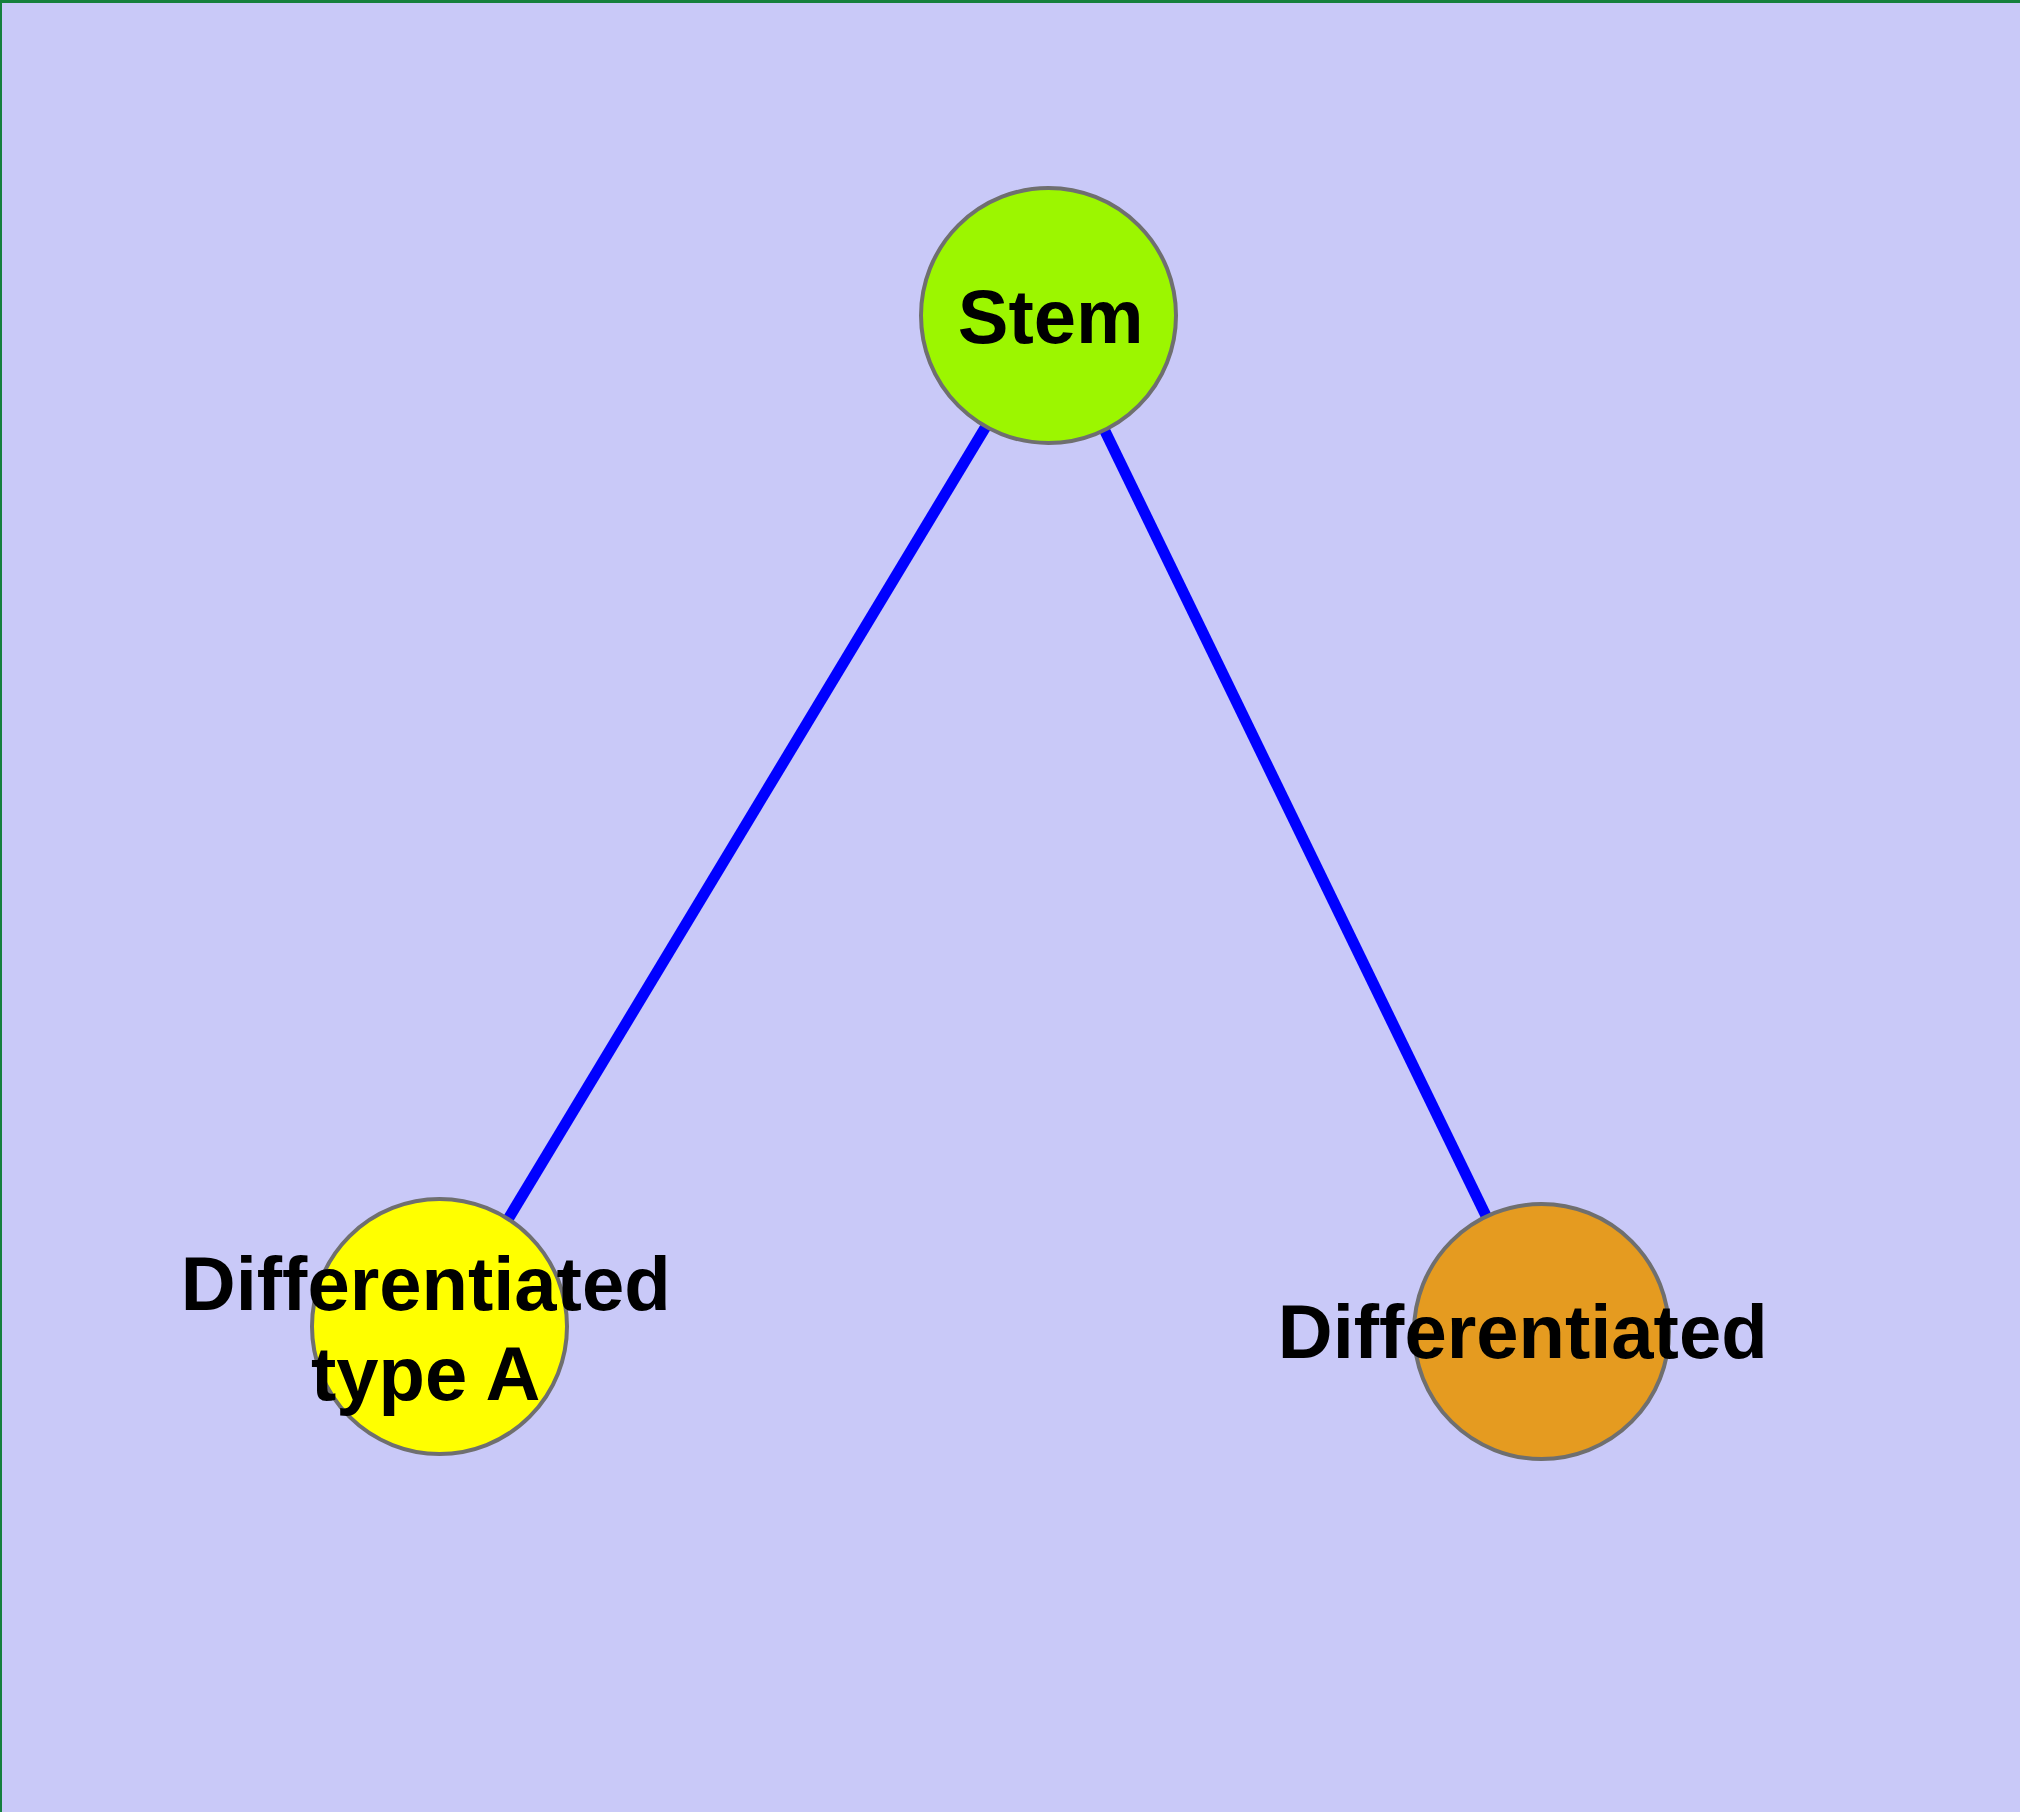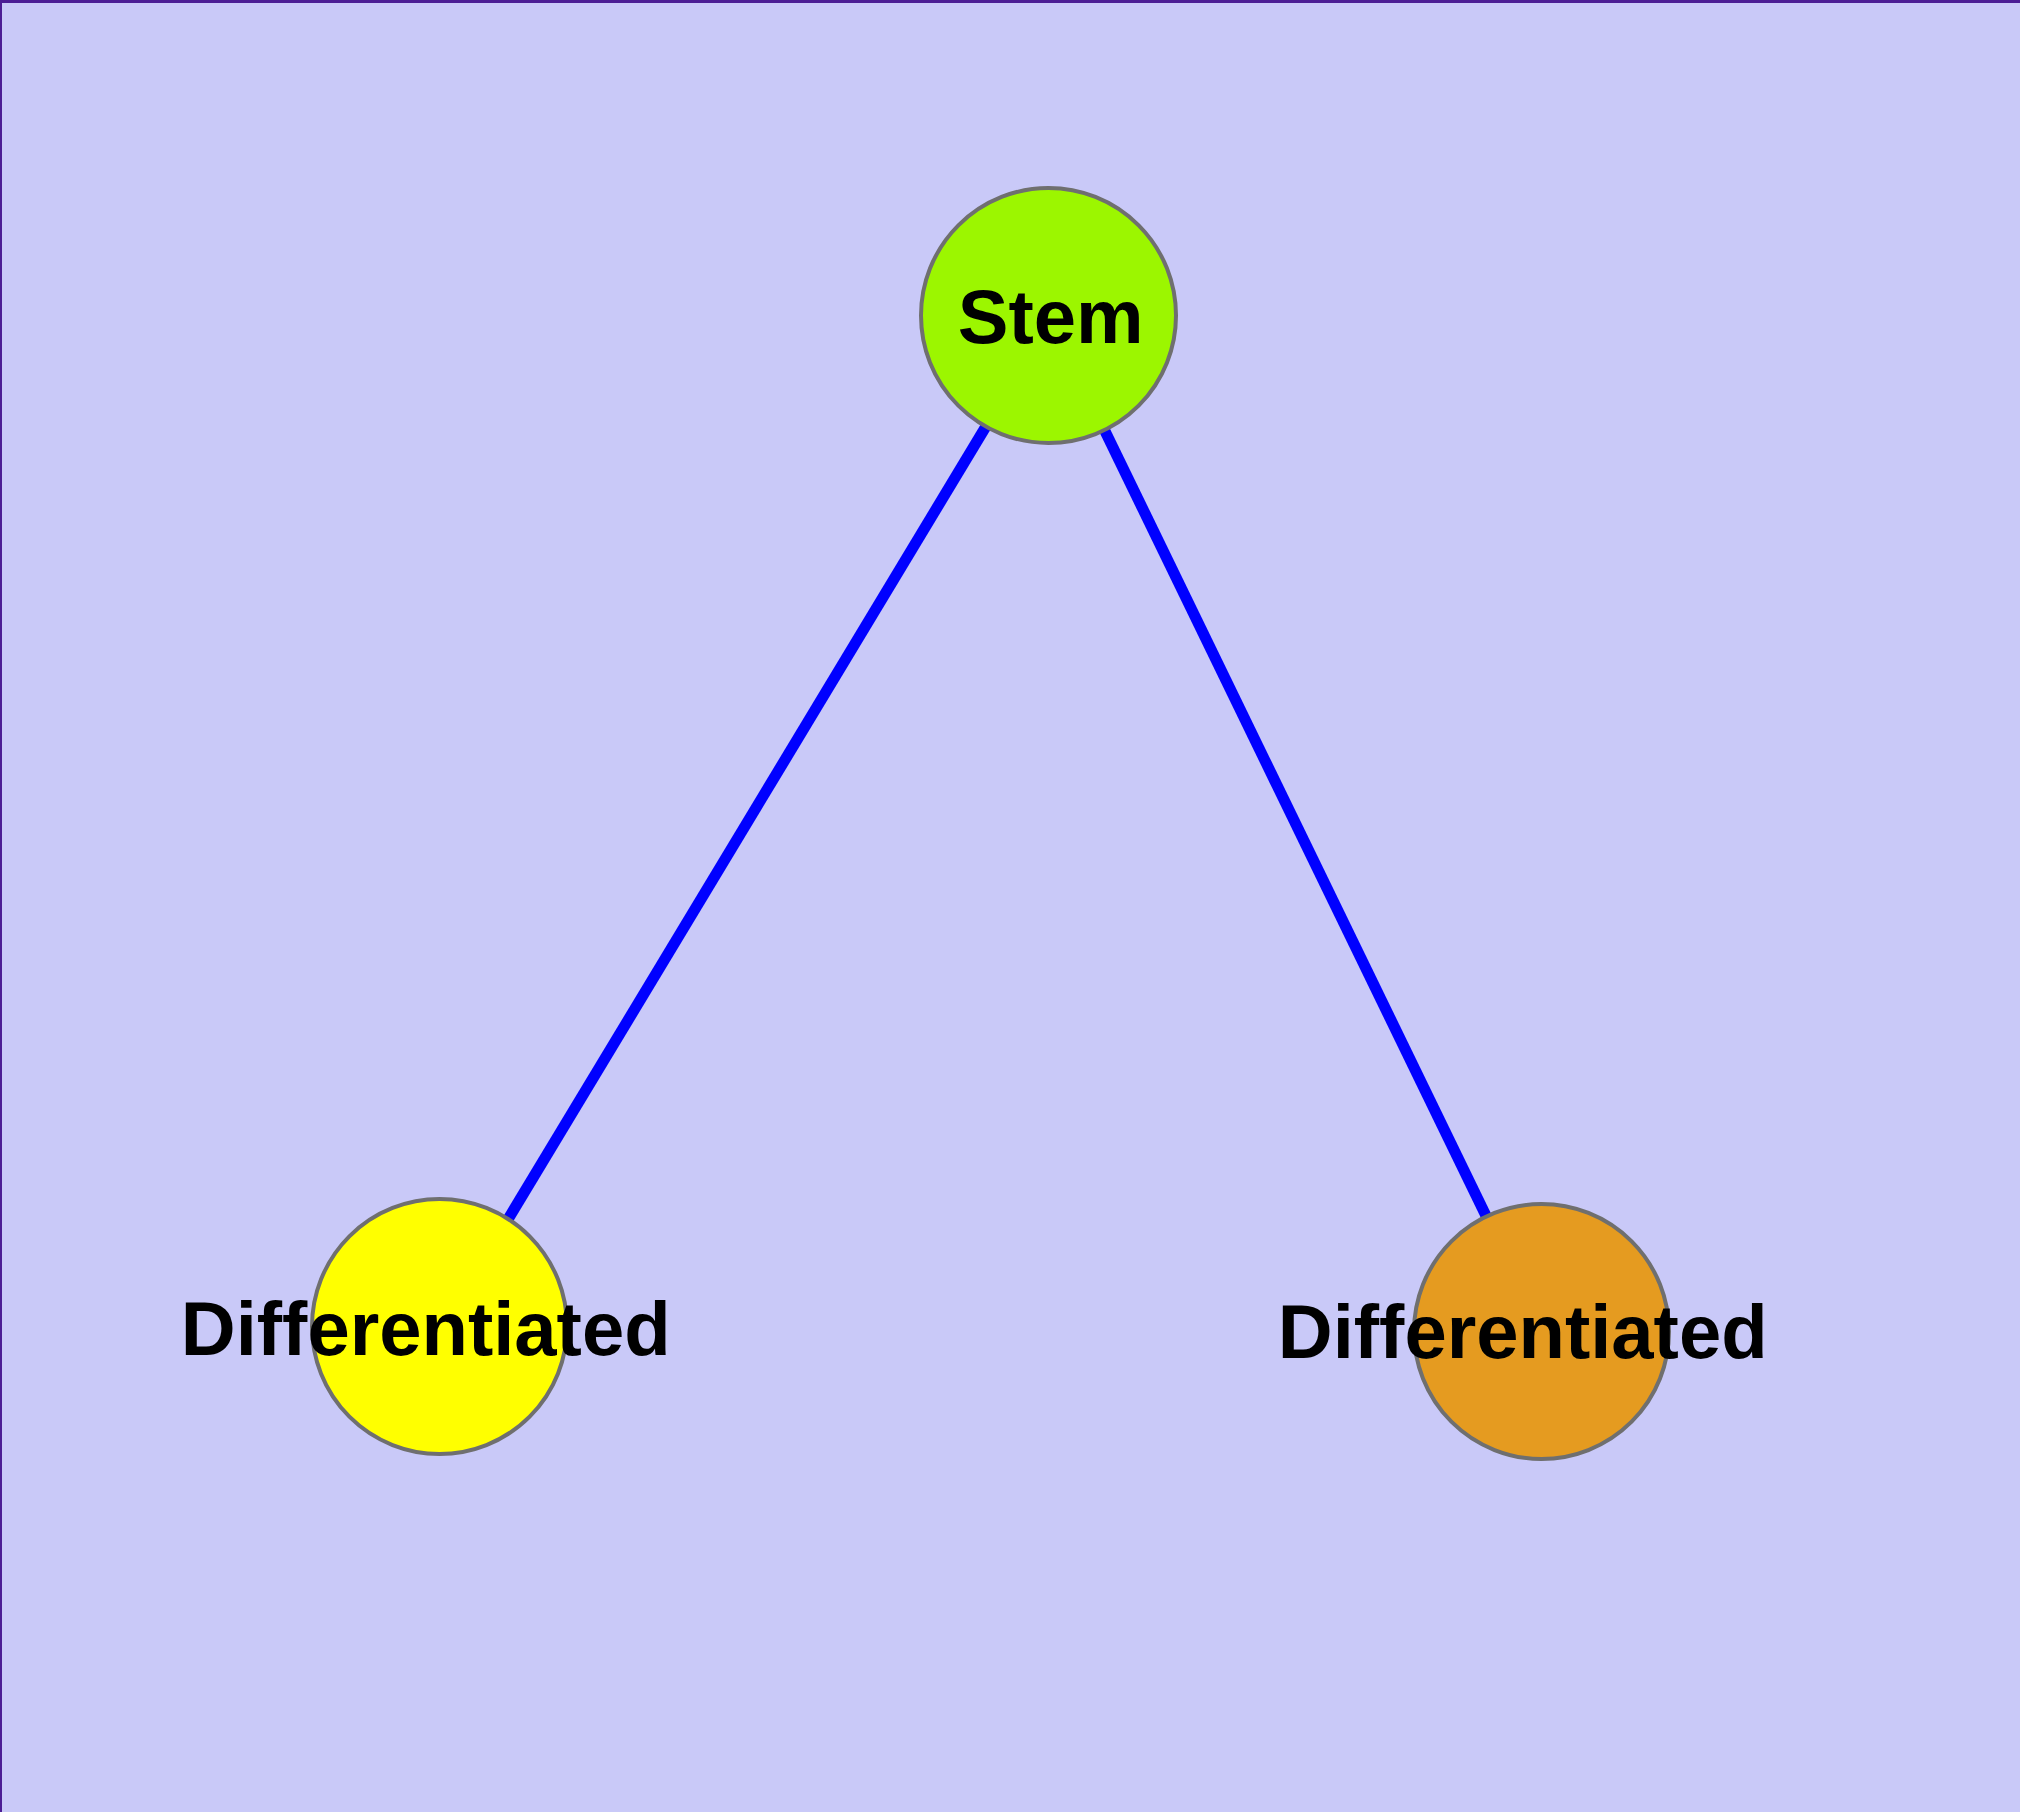--- a/index.html
+++ b/index.html
@@ -6,21 +6,21 @@
     margin: 0;
     padding: 0;
     background: #ffffff;
     font-family: "Liberation Sans", sans-serif;
   }
   #stage {
     position: relative;
     width: 2021px;
     height: 1812px;
     overflow: hidden;
-    background: #4c1d95;
+    background: #15803d;
   }
   #canvas {
     position: absolute;
     top: 3.4px;
     left: 1.7px;
     right: 0;
     bottom: 0;
     
   }
   #edges-svg {
@@ -69,20 +69,21 @@
     <div class="node node-stem" data-bind-style="backgroundColor:diagram.nodes.0.fill_color" style="background-color: rgb(156, 246, 0);"></div>
 
     <div class="node node-type-a" data-bind-style="backgroundColor:diagram.nodes.1.fill_color" style="background-color: rgb(255, 255, 0);"></div>
 
     <div class="node node-type-b" data-bind-style="backgroundColor:diagram.nodes.2.fill_color" style="background-color: rgb(229, 155, 32);"></div>
 
     <div class="node-label label-stem" data-bind="diagram.nodes.0.label">Stem</div>
 
     <div class="node-label label-type-a">
       <div data-bind="diagram.nodes.1.label_line1">Differentiated</div>
+      <div data-bind="diagram.nodes.1.label_line2">type A</div>
     </div>
 
     <div class="node-label label-type-b">
       <div data-bind="diagram.nodes.2.label_line1">Differentiated</div>
     </div>
 
   </div>
 </div>
 
 

